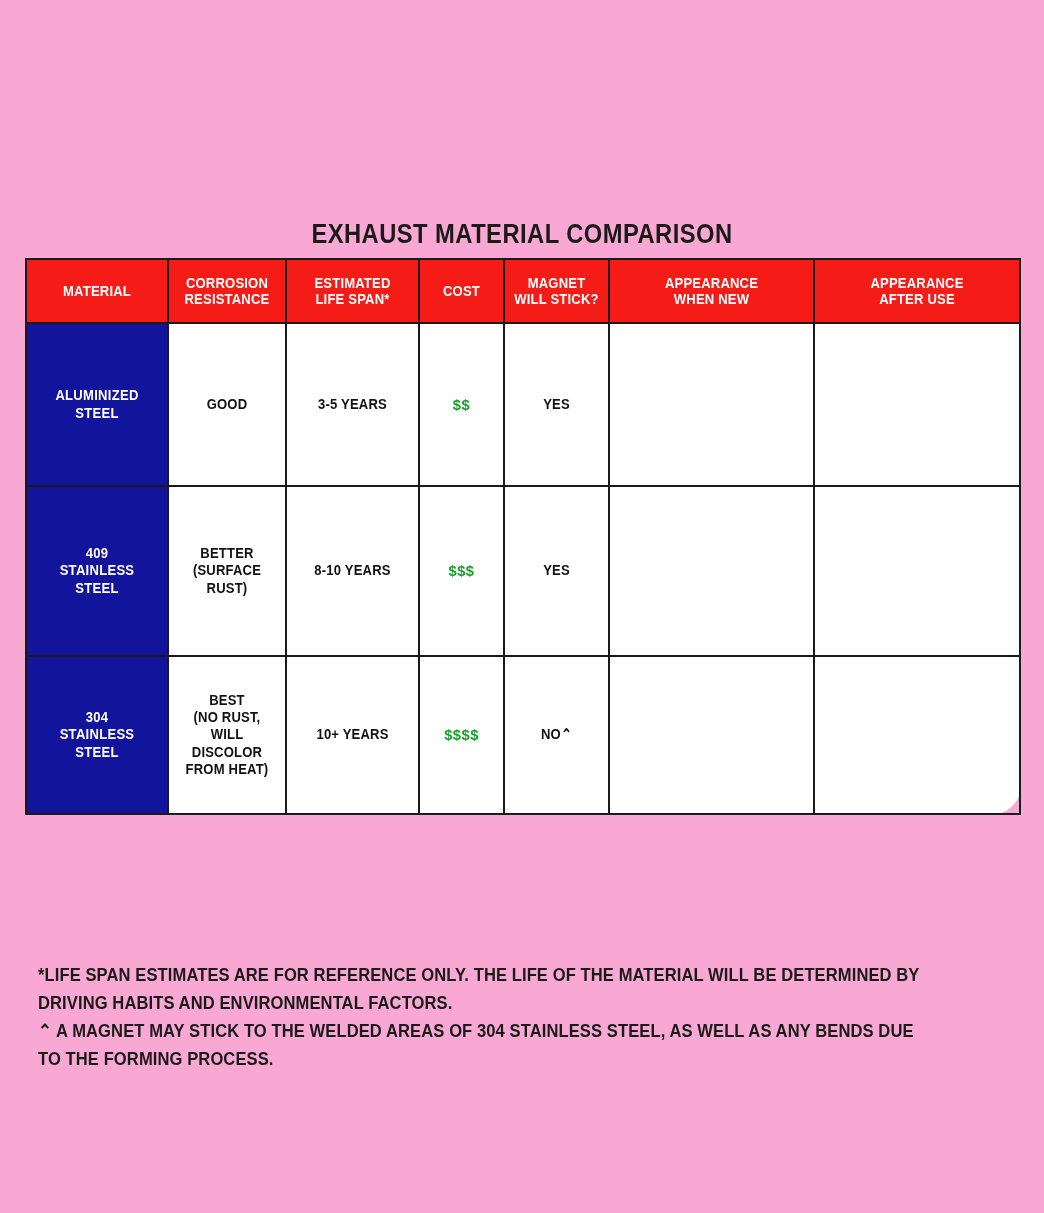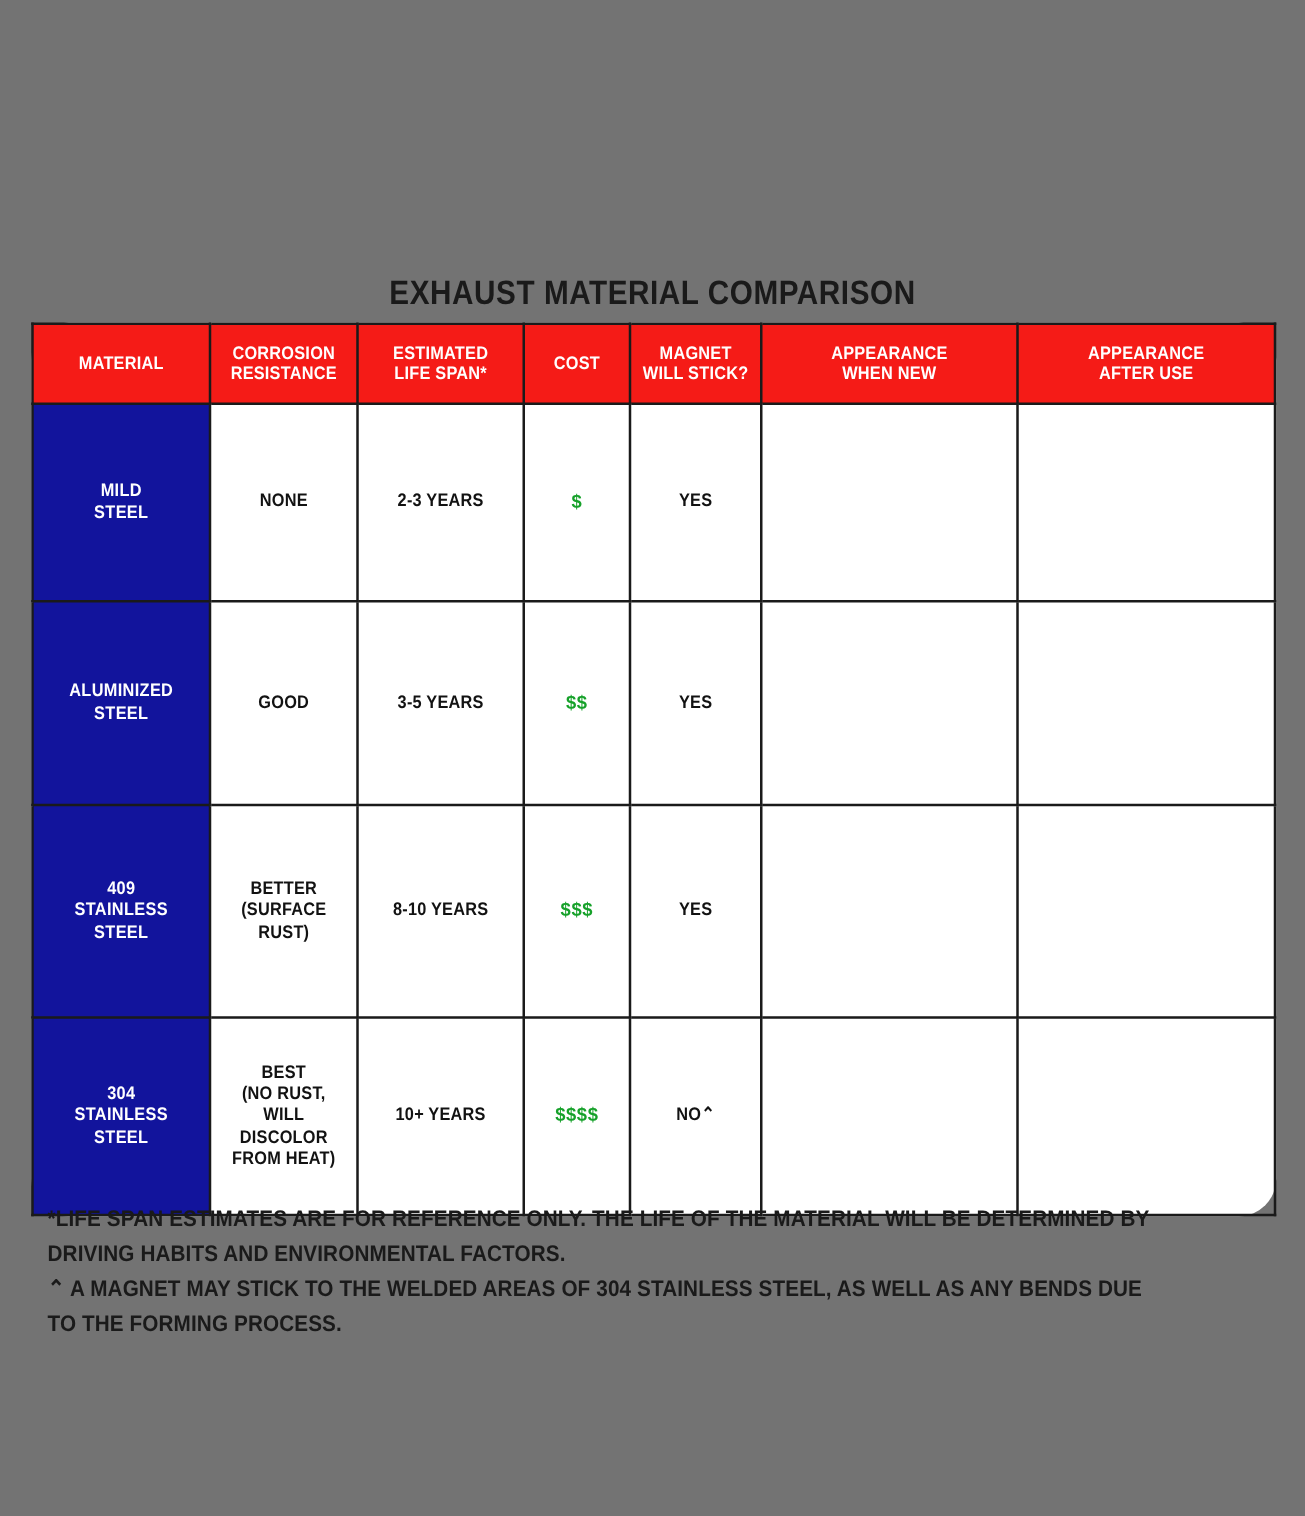--- a/index.html
+++ b/index.html
@@ -11,21 +11,21 @@
     width: 1044px;
     height: 1213px;
     font-family: "Liberation Sans", sans-serif;
     color: #000000;
     overflow: hidden;
   }
   .page {
     position: relative;
     width: 1044px;
     height: 1213px;
-    background: #737373;
+    background: #f9a8d4;
   }
   .title {
     position: absolute;
     top: 219px;
     left: 0;
     width: 1044px;
     text-align: center;
     font-size: 27px;
     font-weight: bold;
     letter-spacing: 0.5px;
@@ -227,58 +227,20 @@
             <span class="hd">WHEN NEW</span>
           </th>
           <th>
             <span class="hd">APPEARANCE</span>
             <span class="hd">AFTER USE</span>
           </th>
         </tr>
       </thead>
       <tbody>
 
-        <tr class="row-h-1">
-          <td class="material">
-            <span class="mt">MILD</span>
-            <span class="mt">STEEL</span>
-          </td>
-          <td class="txt">
-            <span class="tt">NONE</span>
-          </td>
-          <td class="txt">
-            <span class="tt">2-3 YEARS</span>
-          </td>
-          <td class="cost">
-            <span class="tt">$</span>
-          </td>
-          <td class="txt">
-            <span class="tt">YES</span>
-          </td>
-          <td class="img-cell">
-            <div class="imgbox hdr-new">
-              
-              
-              
-              
-              
-              
-              
-              
-              
-              
-            </div>
-          </td>
-          <td class="img-cell">
-            <div class="imgbox rusty">
-              <div class="rust-tex"></div>
-
-            </div>
-          </td>
-        </tr>
 
         <tr class="row-h-2">
           <td class="material">
             <span class="mt">ALUMINIZED</span>
             <span class="mt">STEEL</span>
           </td>
           <td class="txt">
             <span class="tt">GOOD</span>
           </td>
           <td class="txt">

